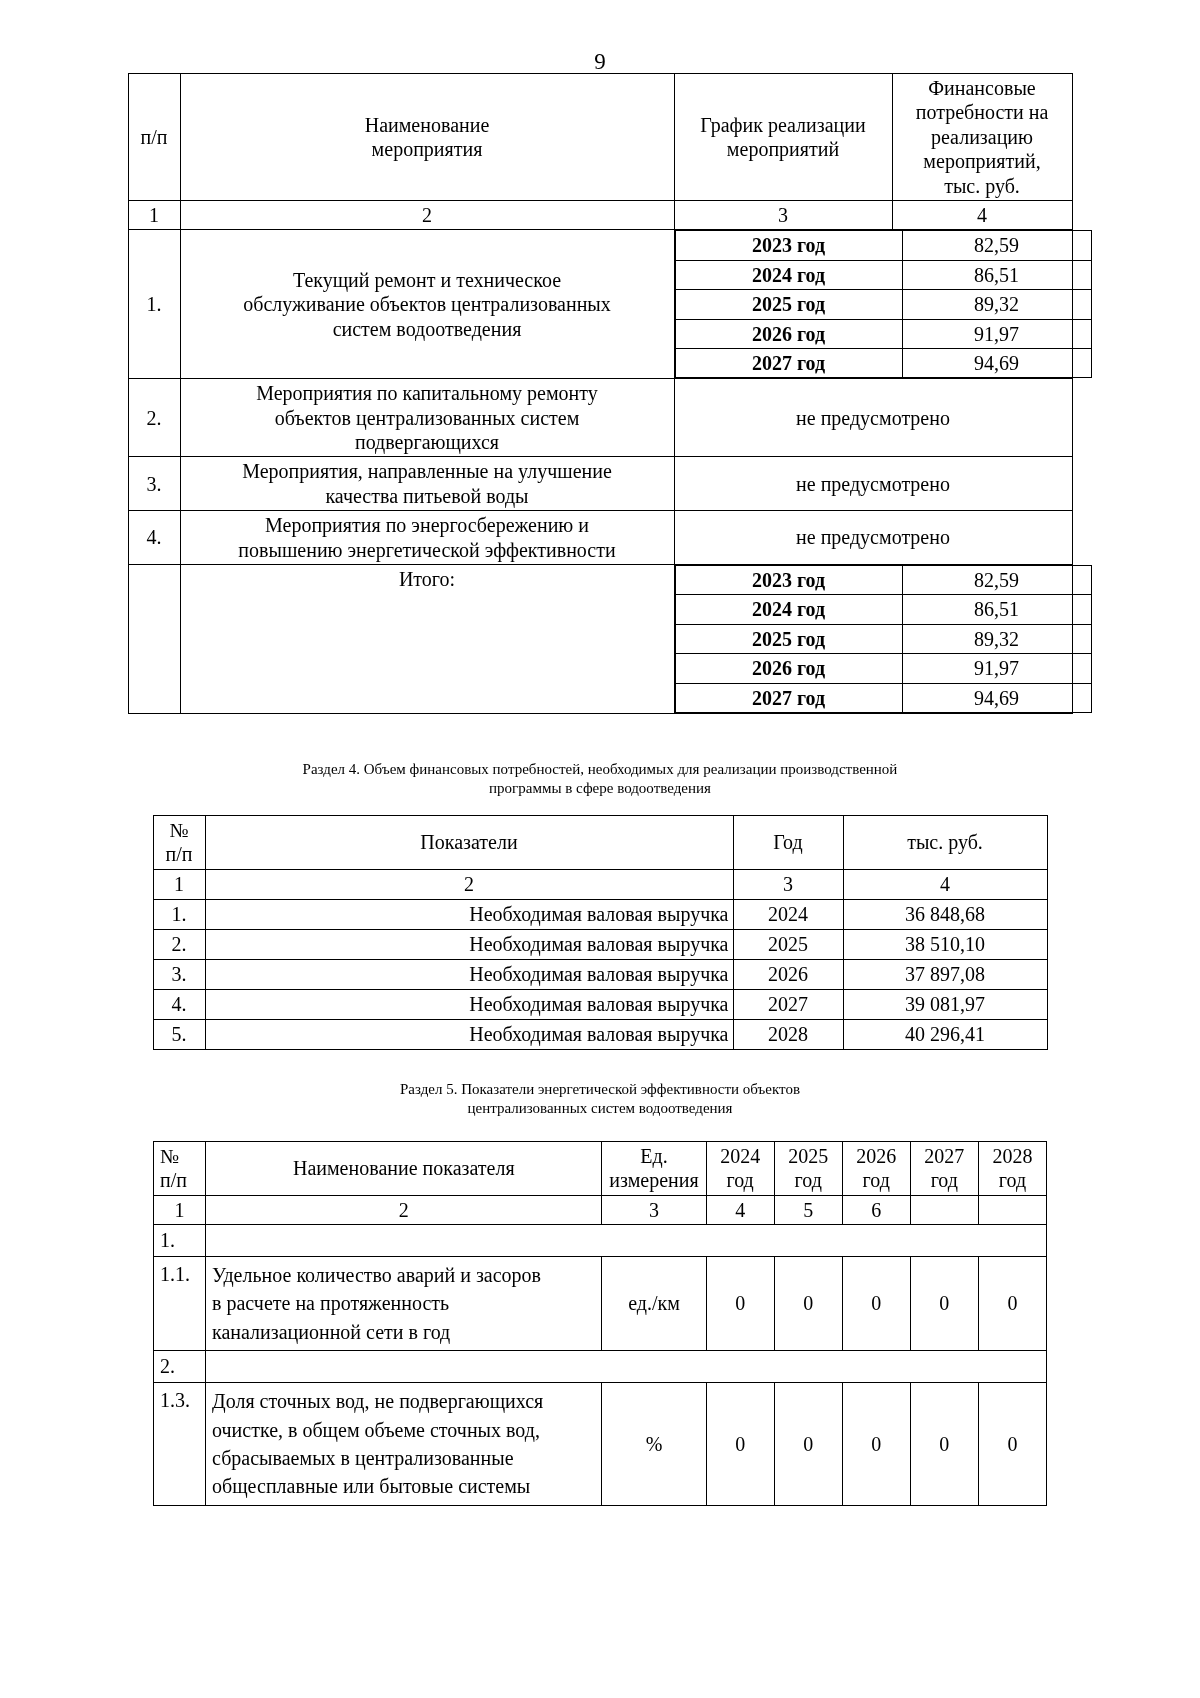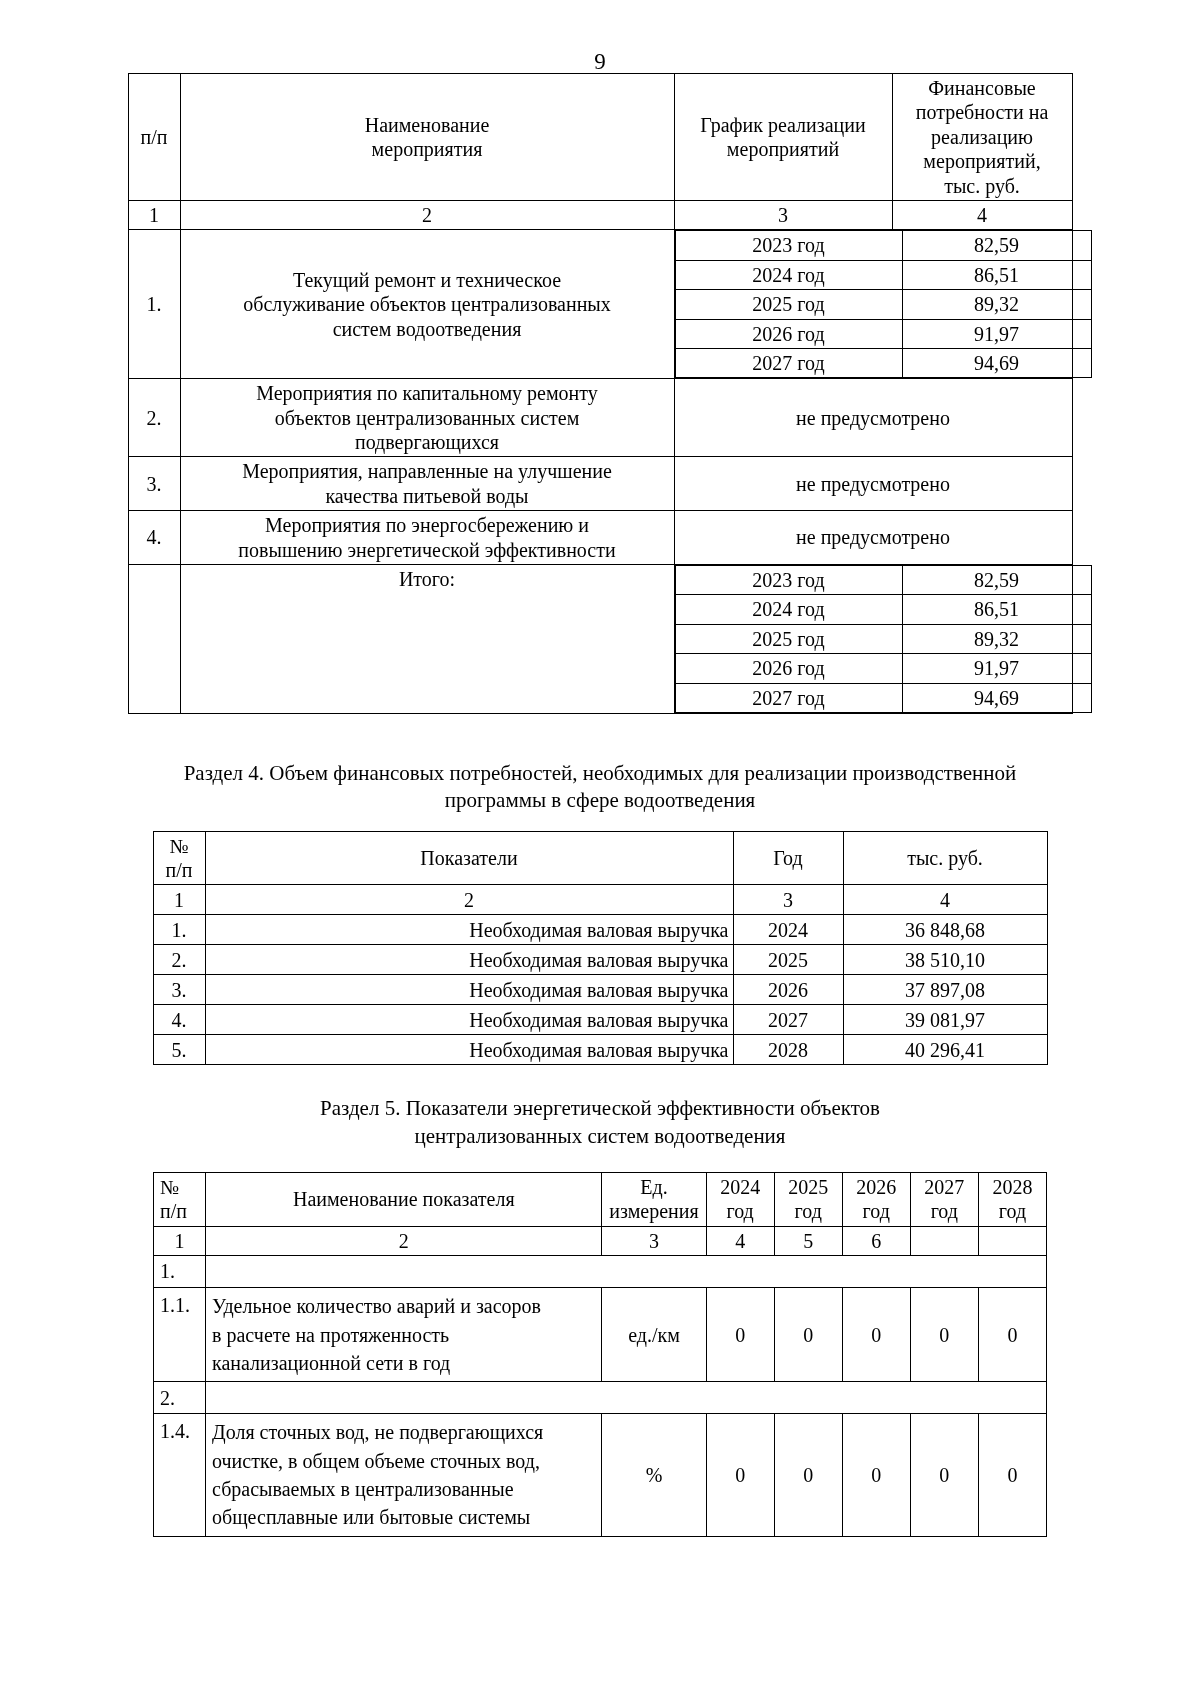--- a/index.html
+++ b/index.html
@@ -60,27 +60,27 @@
     width: 100%;
     table-layout: fixed;
   }
   .inner td {
     border: none;
     font-size: 20px;
     line-height: 1.55;
     padding: 0;
     text-align: center;
   }
-  .inner td.yr { border-right: 1.3px solid #000; width: 218px; }
+  .inner td.yr { border-right: 1.3px solid #000; width: 218px; font-weight: bold; }
   .inner td.val { width: 180px; margin-left: 44px; }
   .nested-wrap { padding: 0 !important; }
 
   .sect-title {
     text-align: center;
-    font-size: 21px;
+    font-size: 15px;
     line-height: 1.3;
     margin: 0 auto;
     width: 910px;
   }
   .gap-a { height: 46px; }
   .gap-b { height: 16px; }
   .gap-c { height: 30px; }
   .gap-d { height: 22px; }
 
   .t2 { width: 894px; }
@@ -390,21 +390,21 @@
         <td>0</td>
         <td>0</td>
       </tr>
 
       <tr class="grp">
         <td class="lft">2.</td>
         <td colspan="7"></td>
       </tr>
 
       <tr class="body-row">
-        <td class="lft" style="vertical-align:top; padding-top:5px;">1.4.</td>
+        <td class="lft" style="vertical-align:top; padding-top:5px;">1.3.</td>
         <td class="name-multi">
           <div>Доля сточных вод, не подвергающихся</div>
           <div>очистке, в общем объеме сточных вод,</div>
           <div>сбрасываемых в централизованные</div>
           <div>общесплавные или бытовые системы</div>
         </td>
         <td>%</td>
         <td>0</td>
         <td>0</td>
         <td>0</td>

